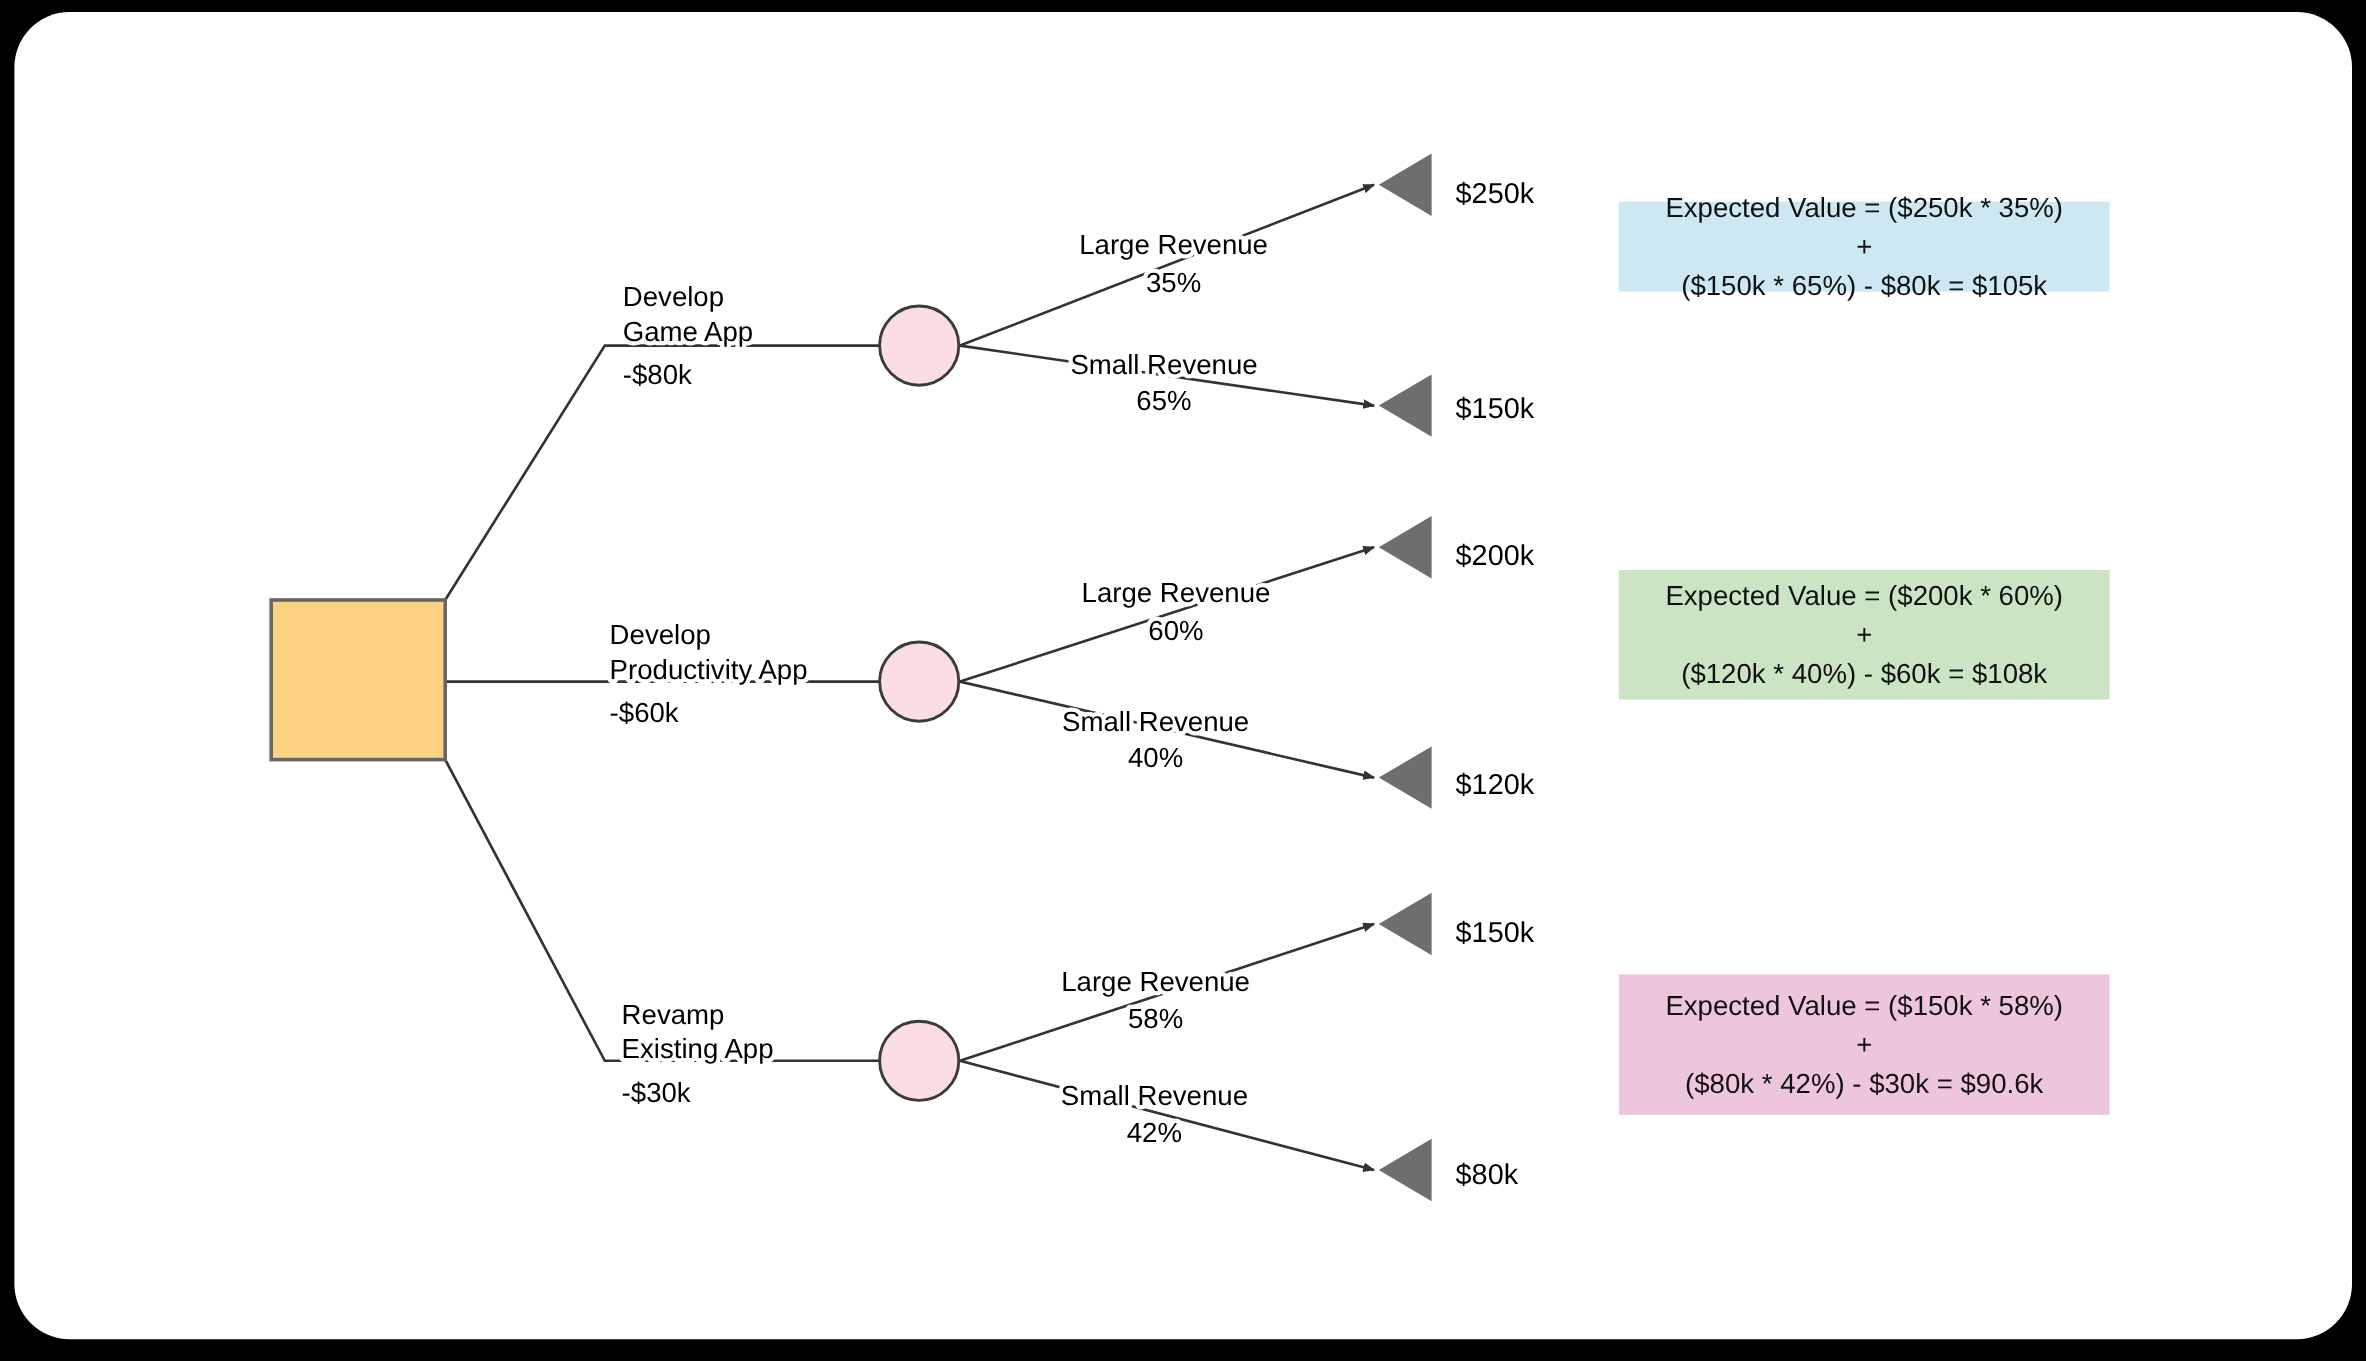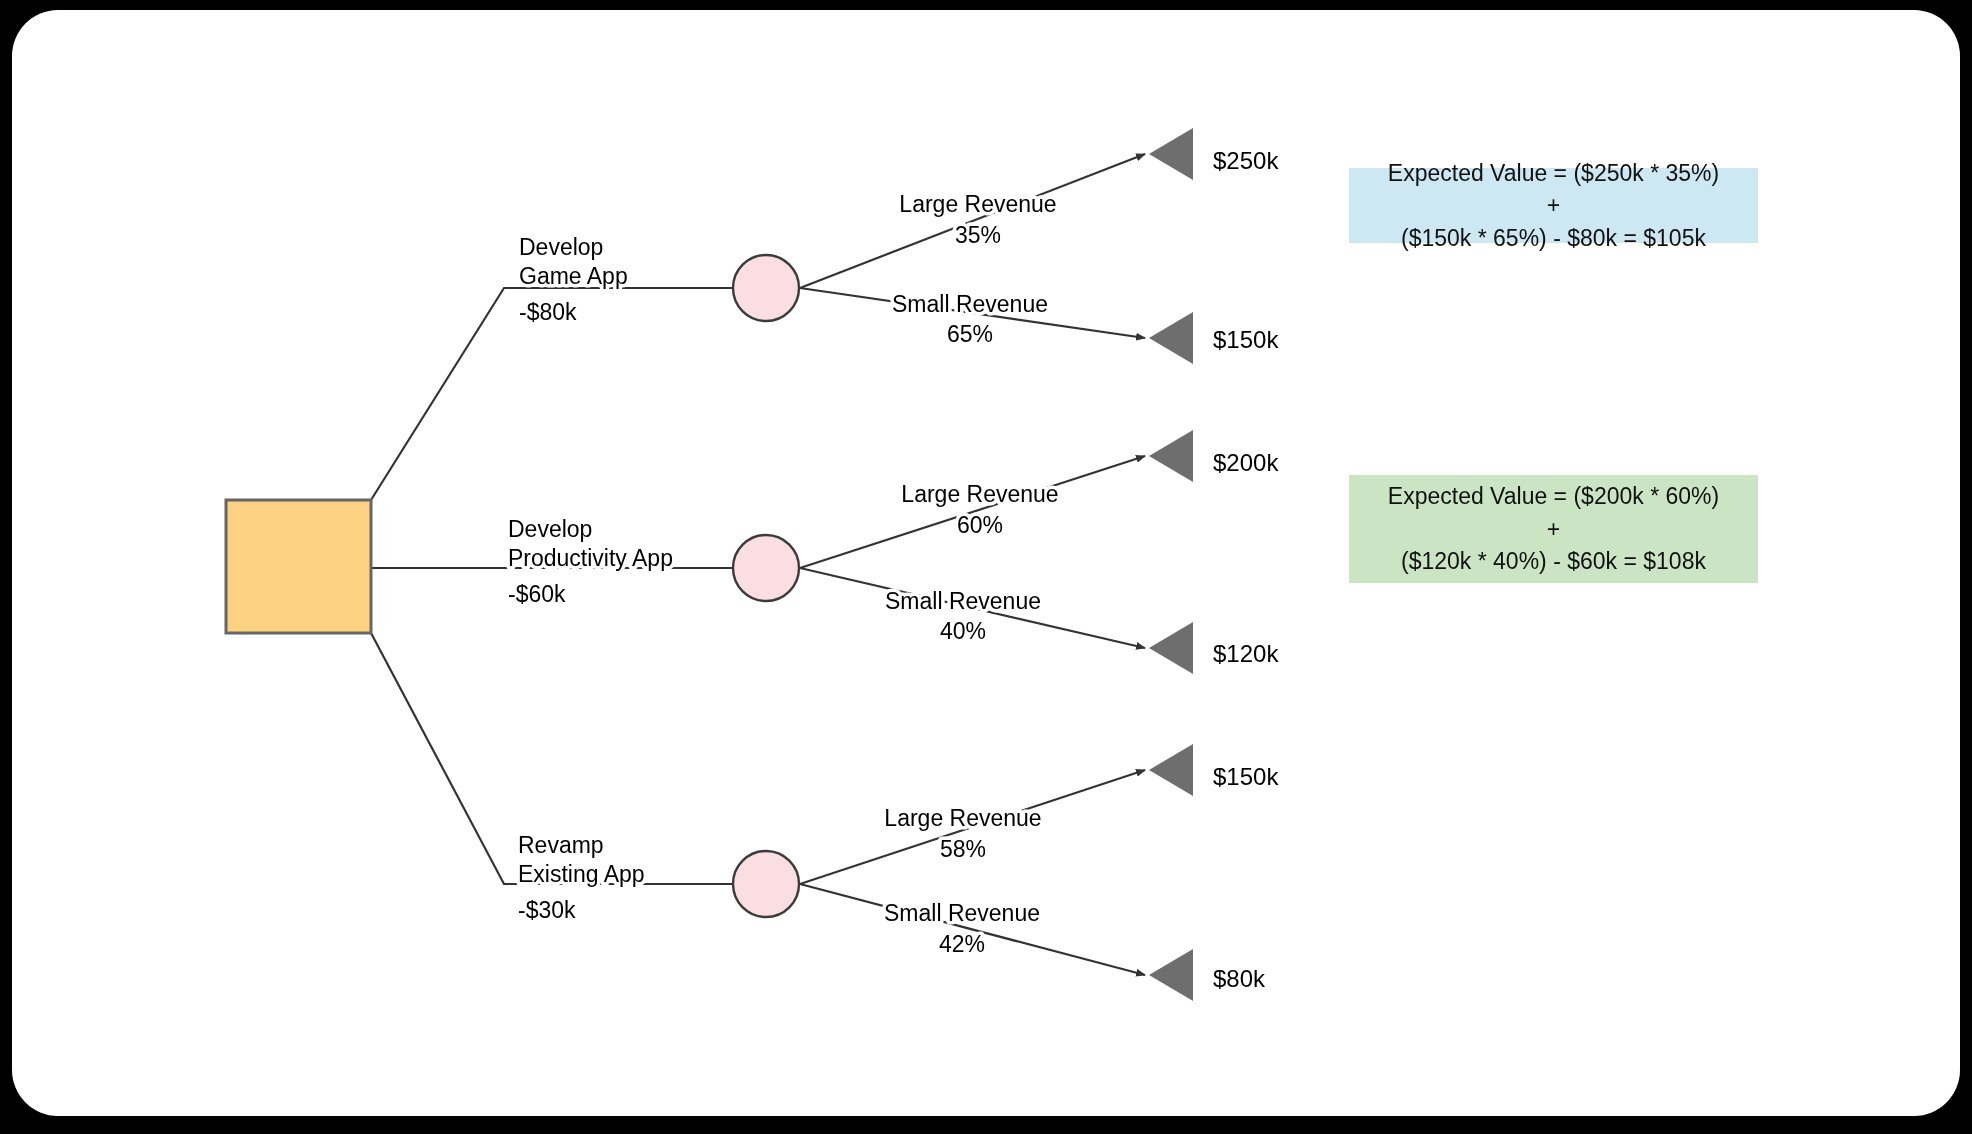--- a/index.html
+++ b/index.html
@@ -159,13 +159,15 @@
     <text class="payoff" x="1213" y="785">$150k</text>
     <text class="payoff" x="1213" y="987">$80k</text>
   </svg>
 
   <div class="ev-box" id="ev-box-game-app" style="left: 1349px; top: 168px; width: 409px; height: 75px; background: rgb(205, 232, 242);">Expected Value = ($250k * 35%) +
 ($150k * 65%) - $80k = $105k</div>
 
   <div class="ev-box" id="ev-box-productivity-app" style="left: 1349px; top: 475px; width: 409px; height: 108px; background: rgb(203, 229, 196);">Expected Value = ($200k * 60%) +
 ($120k * 40%) - $60k = $108k</div>
 
+  <div class="ev-box" id="ev-box-revamp-app" style="left: 1349px; top: 812px; width: 409px; height: 117px; background: rgb(237, 198, 222);">Expected Value = ($150k * 58%) +
+($80k * 42%) - $30k = $90.6k</div>
 </div>
 
 </body></html>

